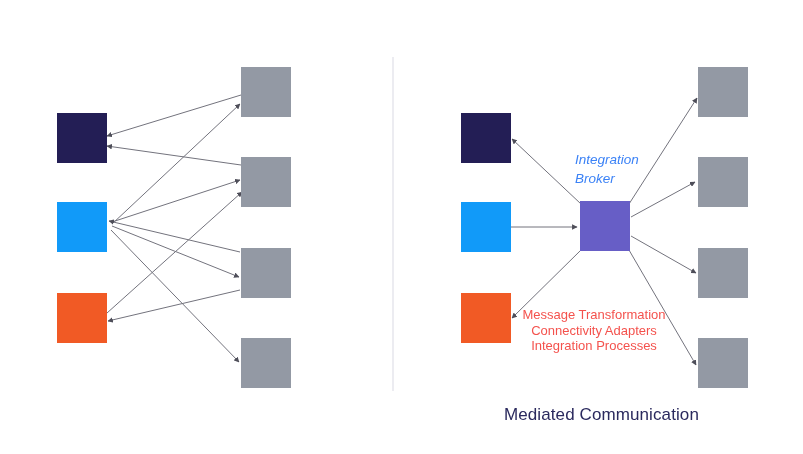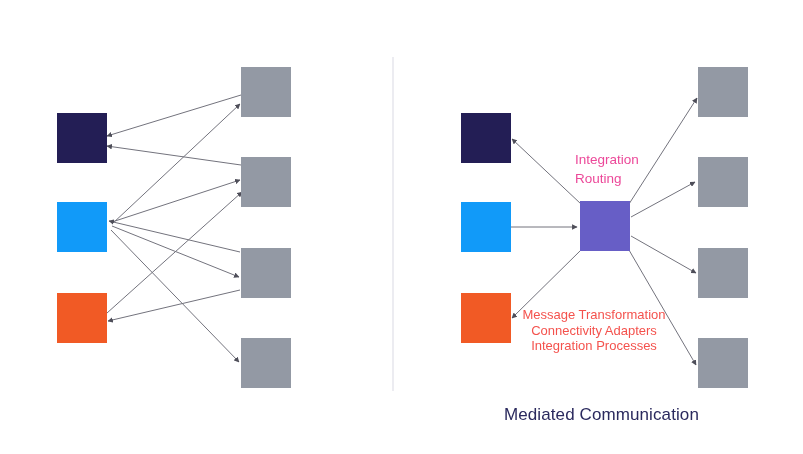--- a/index.html
+++ b/index.html
@@ -84,23 +84,23 @@
 
   <div class="sq R-s1" style="background-color: rgb(35, 30, 85);"></div>
   <div class="sq R-s2" style="background-color: rgb(17, 154, 249);"></div>
   <div class="sq R-s3" style="background-color: rgb(241, 90, 37);"></div>
   <div class="sq R-broker" style="background-color: rgb(103, 94, 198);"></div>
   <div class="sq R-t1" style="background-color: rgb(147, 153, 164);"></div>
   <div class="sq R-t2" style="background-color: rgb(147, 153, 164);"></div>
   <div class="sq R-t3" style="background-color: rgb(147, 153, 164);"></div>
   <div class="sq R-t4" style="background-color: rgb(147, 153, 164);"></div>
 
-  <div class="broker-label" style="color: #ec4899;">
+  <div class="broker-label" style="color: #3b82f6; font-style: italic;">
       <div>Integration</div>
-      <div>Routing</div>
+      <div>Broker</div>
     </div>
 
   <div class="services" style="color: rgb(244, 82, 77);">
       <div>Message Transformation</div>
       <div>Connectivity Adapters</div>
       <div>Integration Processes</div>
     </div>
 
   <div class="caption caption-right" style="color: rgb(43, 42, 94); text-align: right;">Mediated Communication</div>
 

